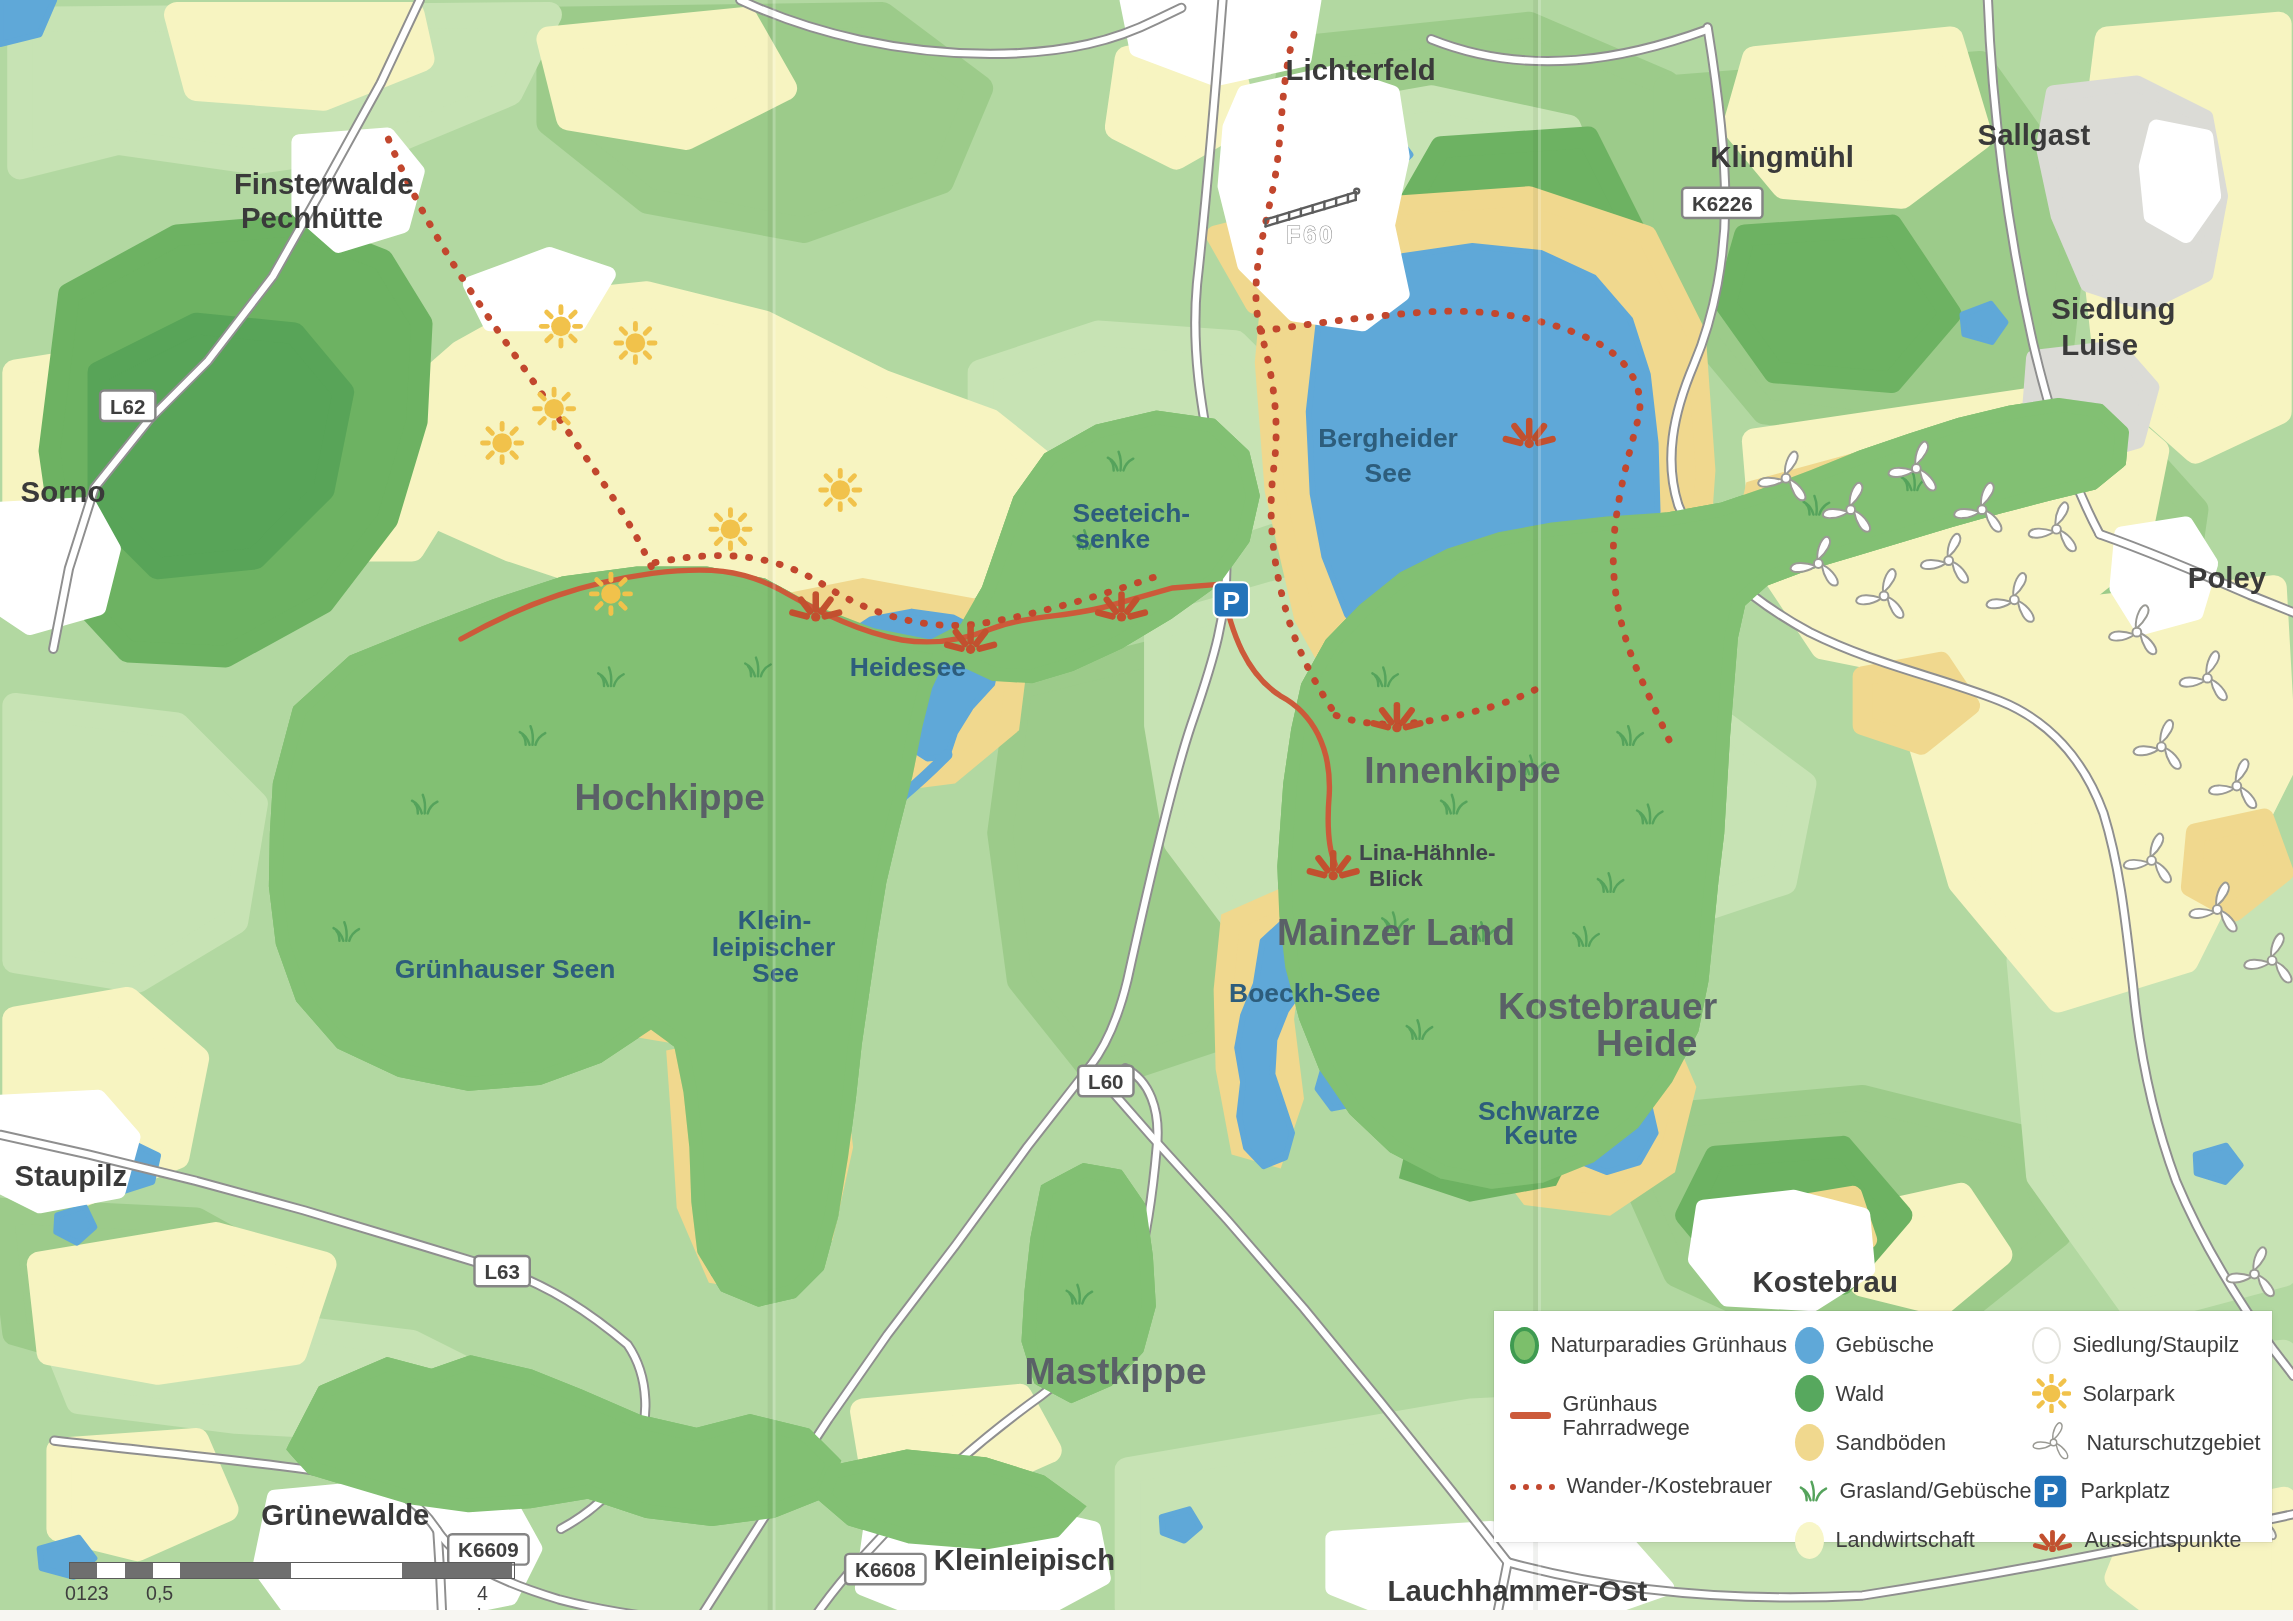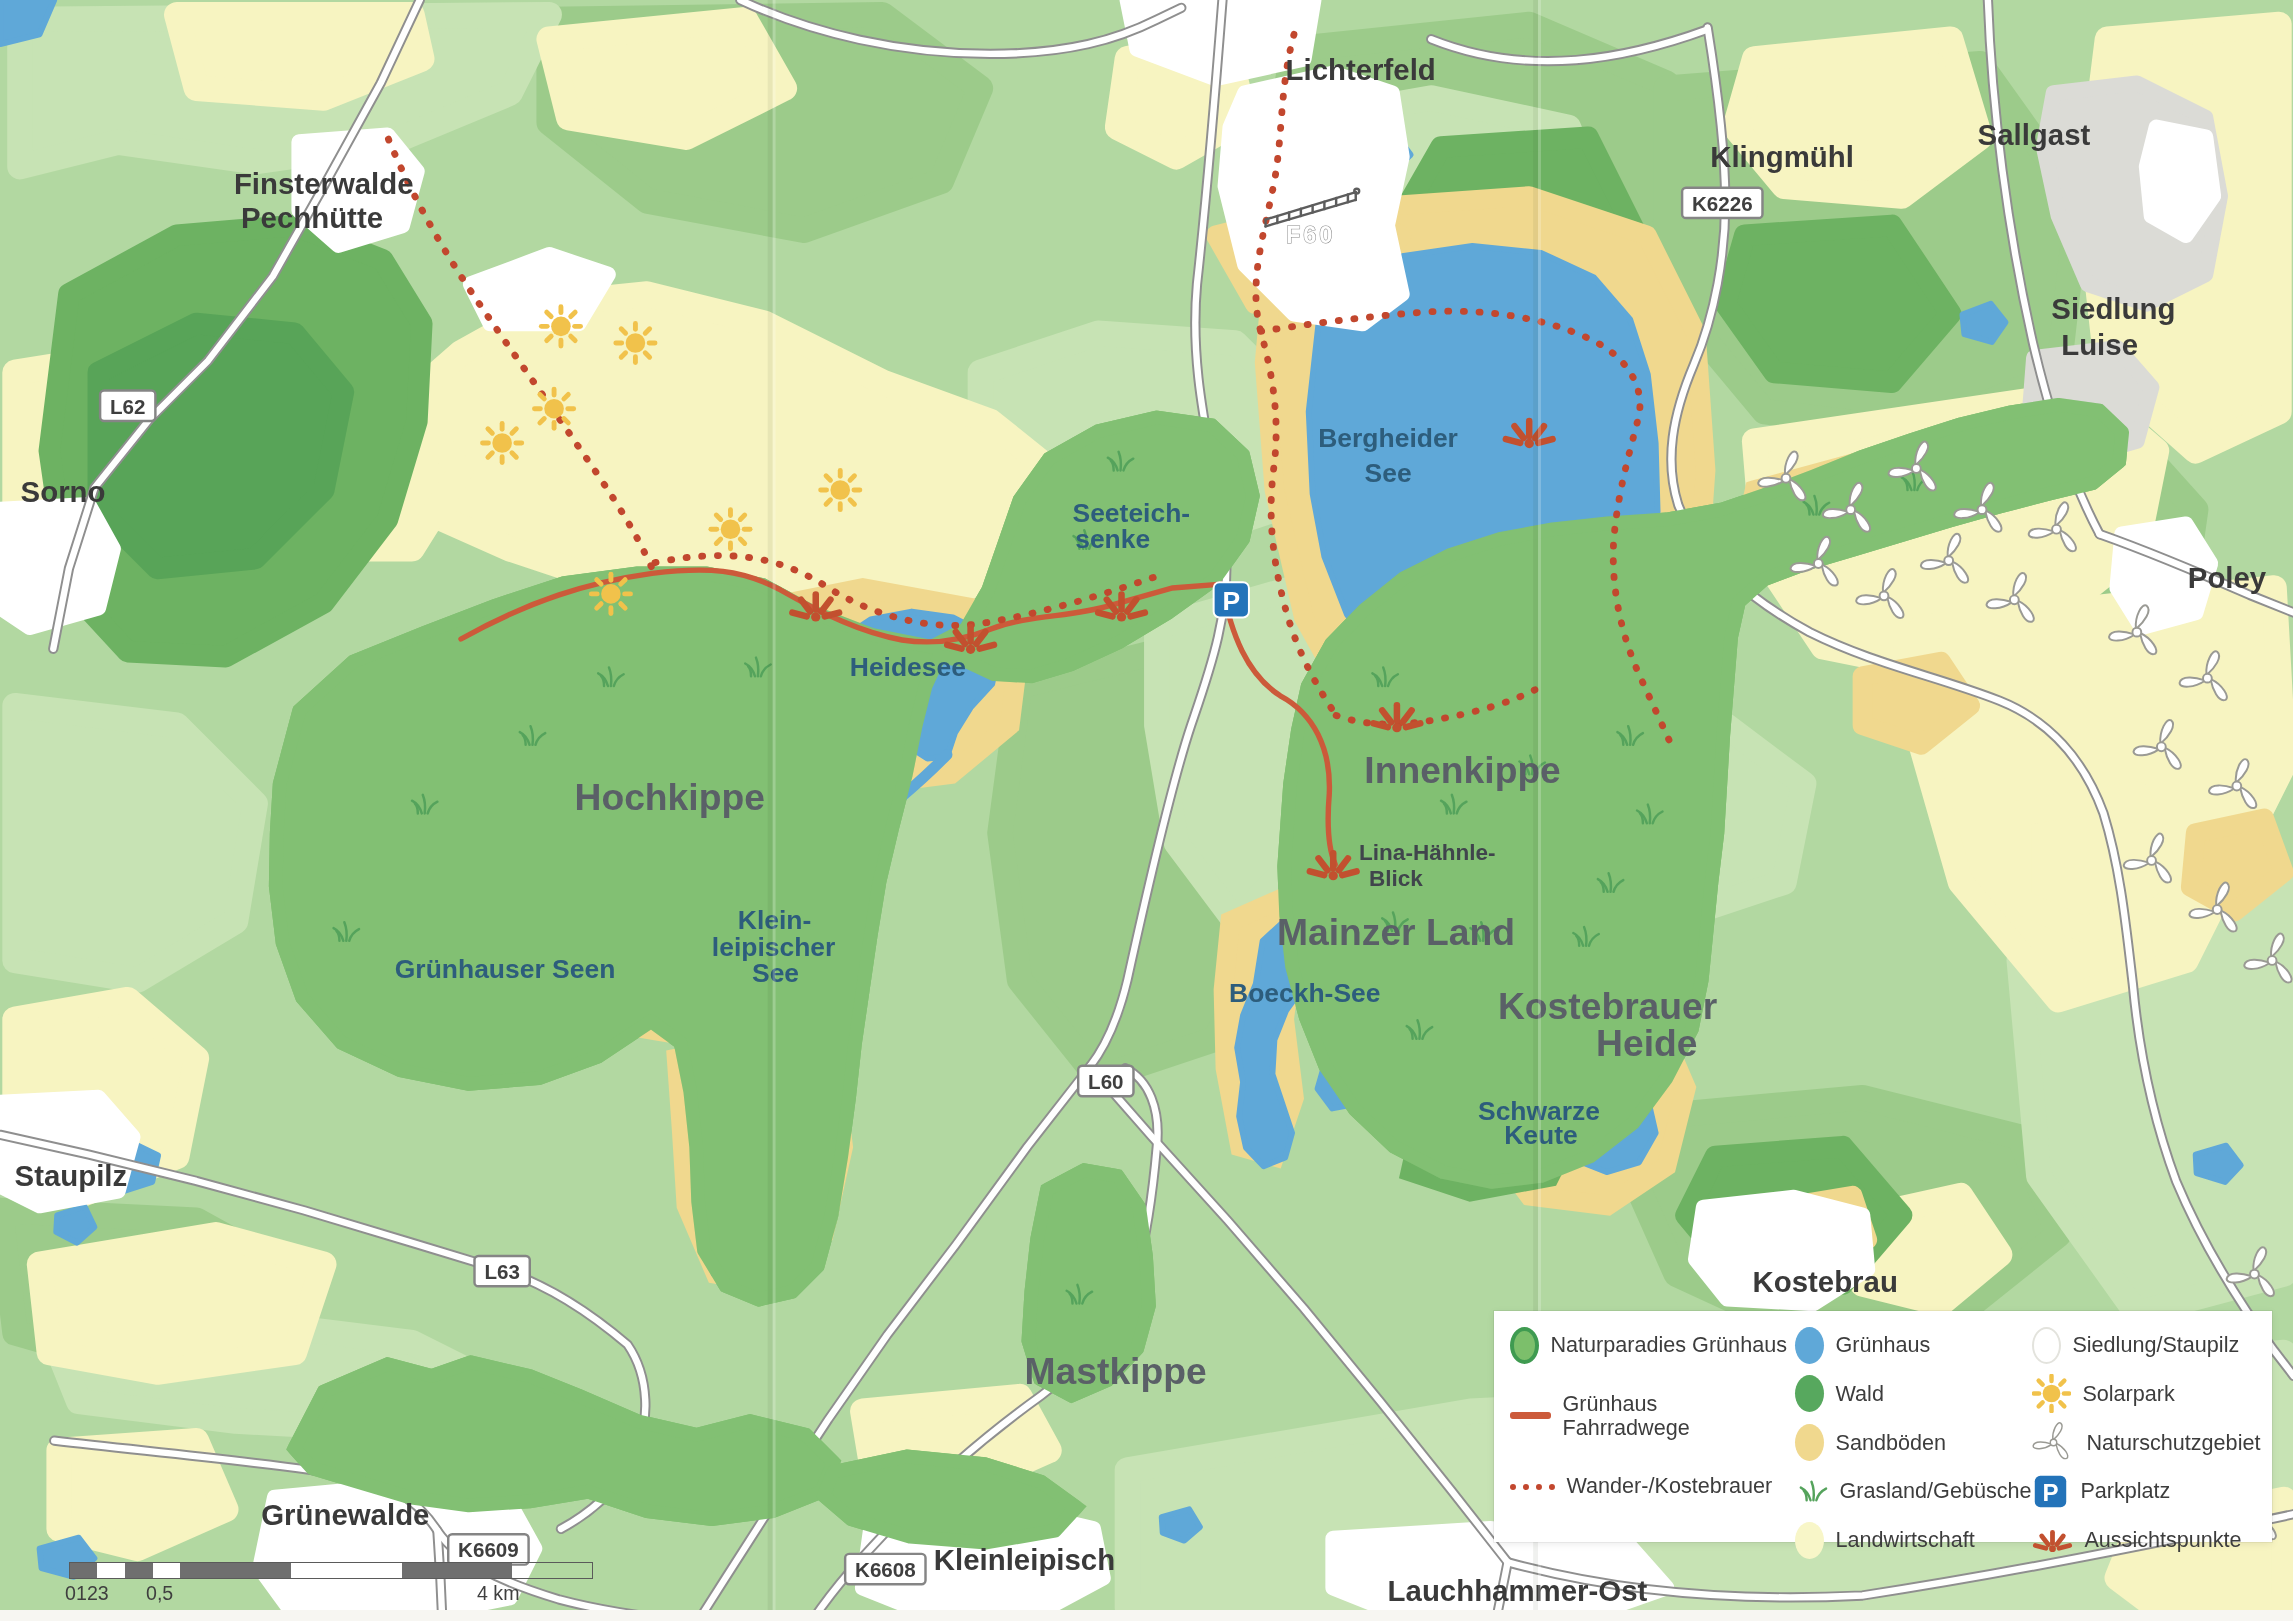--- a/index.html
+++ b/index.html
@@ -57,21 +57,21 @@
   .sw.wald{background:#57a85e;}
   .sw.sand{background:#f0d88e;}
   .sw.land{background:#f8f6c8;}
   .sw.sied{background:#ffffff;border:2px solid #e3e3dd;}
   .lgln{flex:0 0 auto;}
   .lgln.solid{width:41px;height:6.9px;background:#cc5a3a;border-radius:2.9px;}
   .lgln.dot{width:45px;height:0;border-top:6.9px dotted #c2472e;}
   .lg-ico-svg{flex:0 0 auto;display:block;}
 
   
-  .scalebar{position:absolute;left:69px;top:1562px;width:524px;}
+  .scalebar{position:absolute;left:69px;top:1562px;width:446px;}
   .sb-bar{display:flex;height:14.7px;border:1px solid #5a5a5a;box-sizing:content-box;}
   .sb-bar span{height:100%;}
   .sb-d{background:#6f6f6f;}
   .sb-w{background:#ffffff;}
   .sb-l{position:absolute;top:19.6px;font-size:19.6px;color:#3f3f3f;}
   .sb-l.s1{left:-3.9px;}
   .sb-l.s2{left:41px;margin-left:36px;}
   .sb-l.s3{left:408px;}
 
   .bottom-strip{position:absolute;left:0;top:1610px;width:2294px;height:10.8px;background:#f7f6f2;}
@@ -472,21 +472,21 @@
       <span class="lg-txt">Grünhaus Fahrradwege</span>
     </div>
     <div class="lg-row">
       <span class="lgln dot"></span>
       <span class="lg-txt">Wander-/Kostebrauer</span>
     </div>
   </div>
   <div class="lg-col c2">
     <div class="lg-row">
       <span class="sw wat"></span>
-      <span class="lg-txt">Grünhaus</span>
+      <span class="lg-txt">Gebüsche</span>
     </div>
     <div class="lg-row">
       <span class="sw wald"></span>
       <span class="lg-txt">Wald</span>
     </div>
     <div class="lg-row">
       <span class="sw sand"></span>
       <span class="lg-txt">Sandböden</span>
     </div>
     <div class="lg-row">

